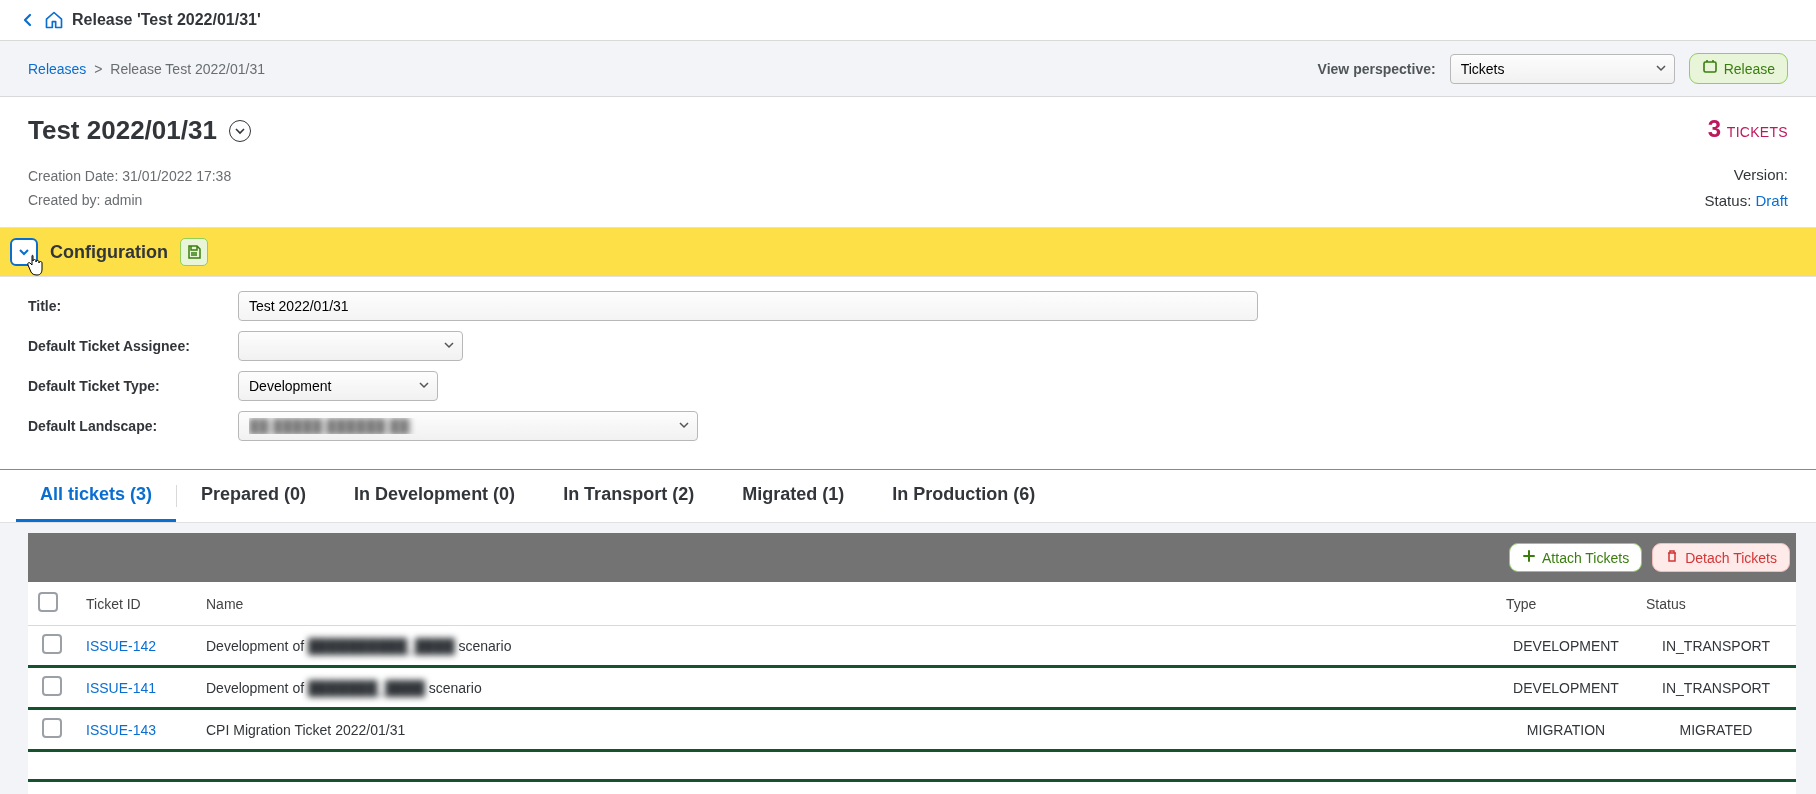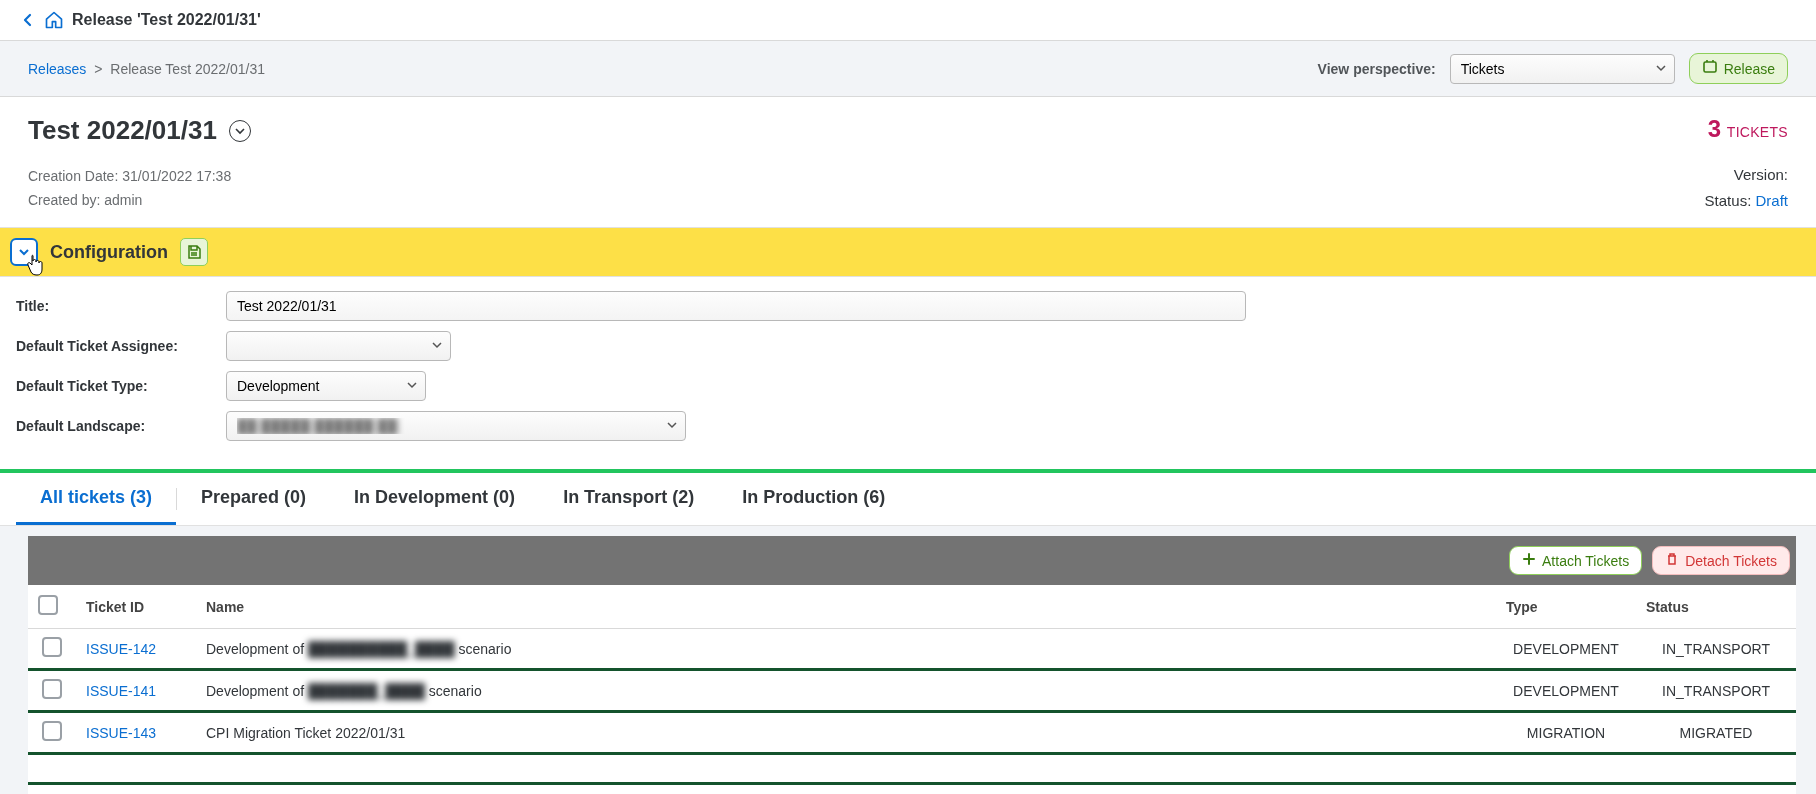--- a/index.html
+++ b/index.html
@@ -93,21 +93,21 @@
   width: 28px; height: 28px; border: 2px solid #0a6ed1; border-radius: 6px;
   display: inline-flex; align-items: center; justify-content: center; cursor: pointer;
   background: #fff; position: relative;
 }
 .hand-cursor {
   position: absolute; left: 14px; top: 14px;
   pointer-events: none;
 }
 .config-title { font-size: 18px; font-weight: 700; }
 
-.config-form { padding: 14px 28px 18px 16px; border-bottom: 4px solid #22c55e; }
+.config-form { padding: 14px 28px 18px 28px; border-bottom: 1px solid #22c55e; }
 .form-row { display: flex; align-items: center; margin-bottom: 10px; }
 .form-label { width: 210px; font-weight: 600; color: #32363a; }
 .text-input {
   flex: 0 0 1020px;
   padding: 6px 10px;
   border: 1px solid #b8b8b8; border-radius: 4px;
   background: linear-gradient(#fdfdfd, #f4f4f4);
   font-size: 14px;
 }
 .text-input.wide { max-width: 1020px; }
@@ -125,21 +125,21 @@
   padding: 14px 24px; font-size: 18px; font-weight: 700; color: #32363a; cursor: pointer;
   border-bottom: 3px solid transparent;
 }
 .tab.active { color: #0a6ed1; border-bottom-color: #0a6ed1; }
 .tabs .vsep { width: 1px; height: 22px; background: #d9d9d9; }
 
 .table-area { padding: 10px 20px 0 28px; background: #f2f4f7; }
 .table-toolbar { display: flex; justify-content: flex-end; gap: 10px; padding: 10px 6px; background: #737373; }
 table.data { width: 100%; border-collapse: collapse; background: #fff; }
 table.data th {
-  text-align: left; font-weight: 700; color: #444; padding: 10px 10px;
+  text-align: left; font-weight: 400; color: #444; padding: 10px 10px;
   border-bottom: 1px solid #d9d9d9; background: #fff;
 }
 table.data td {
   padding: 8px 10px; border-bottom: 3px solid #14532d; color: #32363a;
 }
 .th-type, .td-type { text-align: center; width: 140px; }
 .th-status, .td-status { text-align: center; width: 160px; }
 .th-check, .td-check { width: 48px; text-align: center; }
 .th-id, .td-id { width: 120px; }
 .td-id a { color: #0a6ed1; text-decoration: none; cursor: pointer; }
@@ -297,20 +297,21 @@
     </span>
   </div>
 </div>
 
 <div class="tabs">
   <div class="tab active">All tickets (3)</div>
   <span class="vsep"></span>
   <div class="tab">Prepared (0)</div>
   <div class="tab">In Development (0)</div>
   <div class="tab">In Transport (2)</div>
+  <div class="tab">Migrated (1)</div>
   <div class="tab">In Production (6)</div>
 </div>
 
 <div class="table-area">
   <div class="table-toolbar">
     <button class="btn btn-attach">
       <span>
         <svg width="14" height="14" viewBox="0 0 14 14">
             <path d="M7 2 V12 M2 7 H12" stroke="#3a7d0f" stroke-width="2" stroke-linecap="round"></path>
           </svg>

